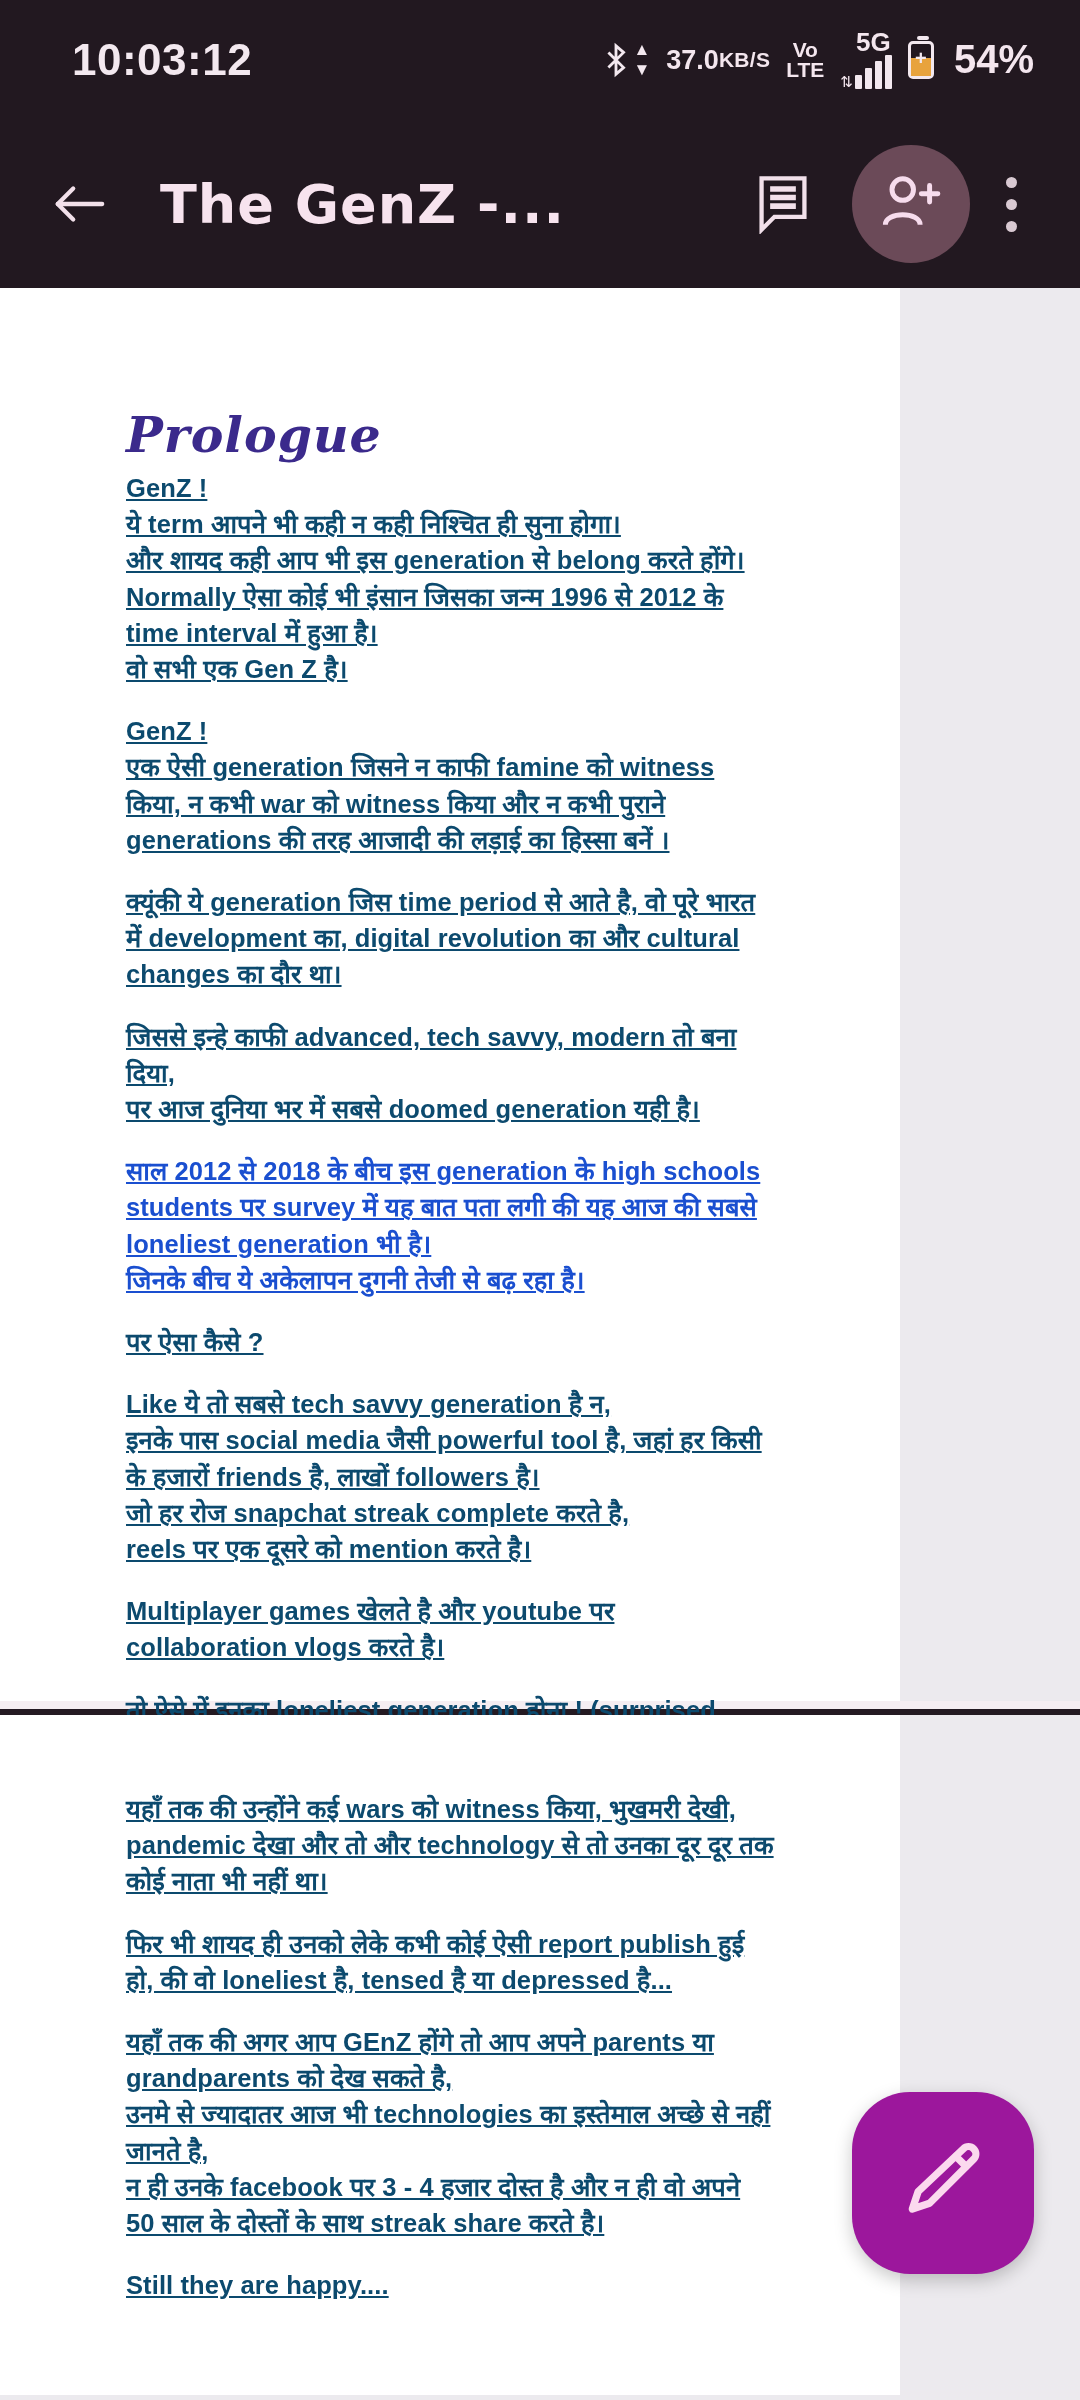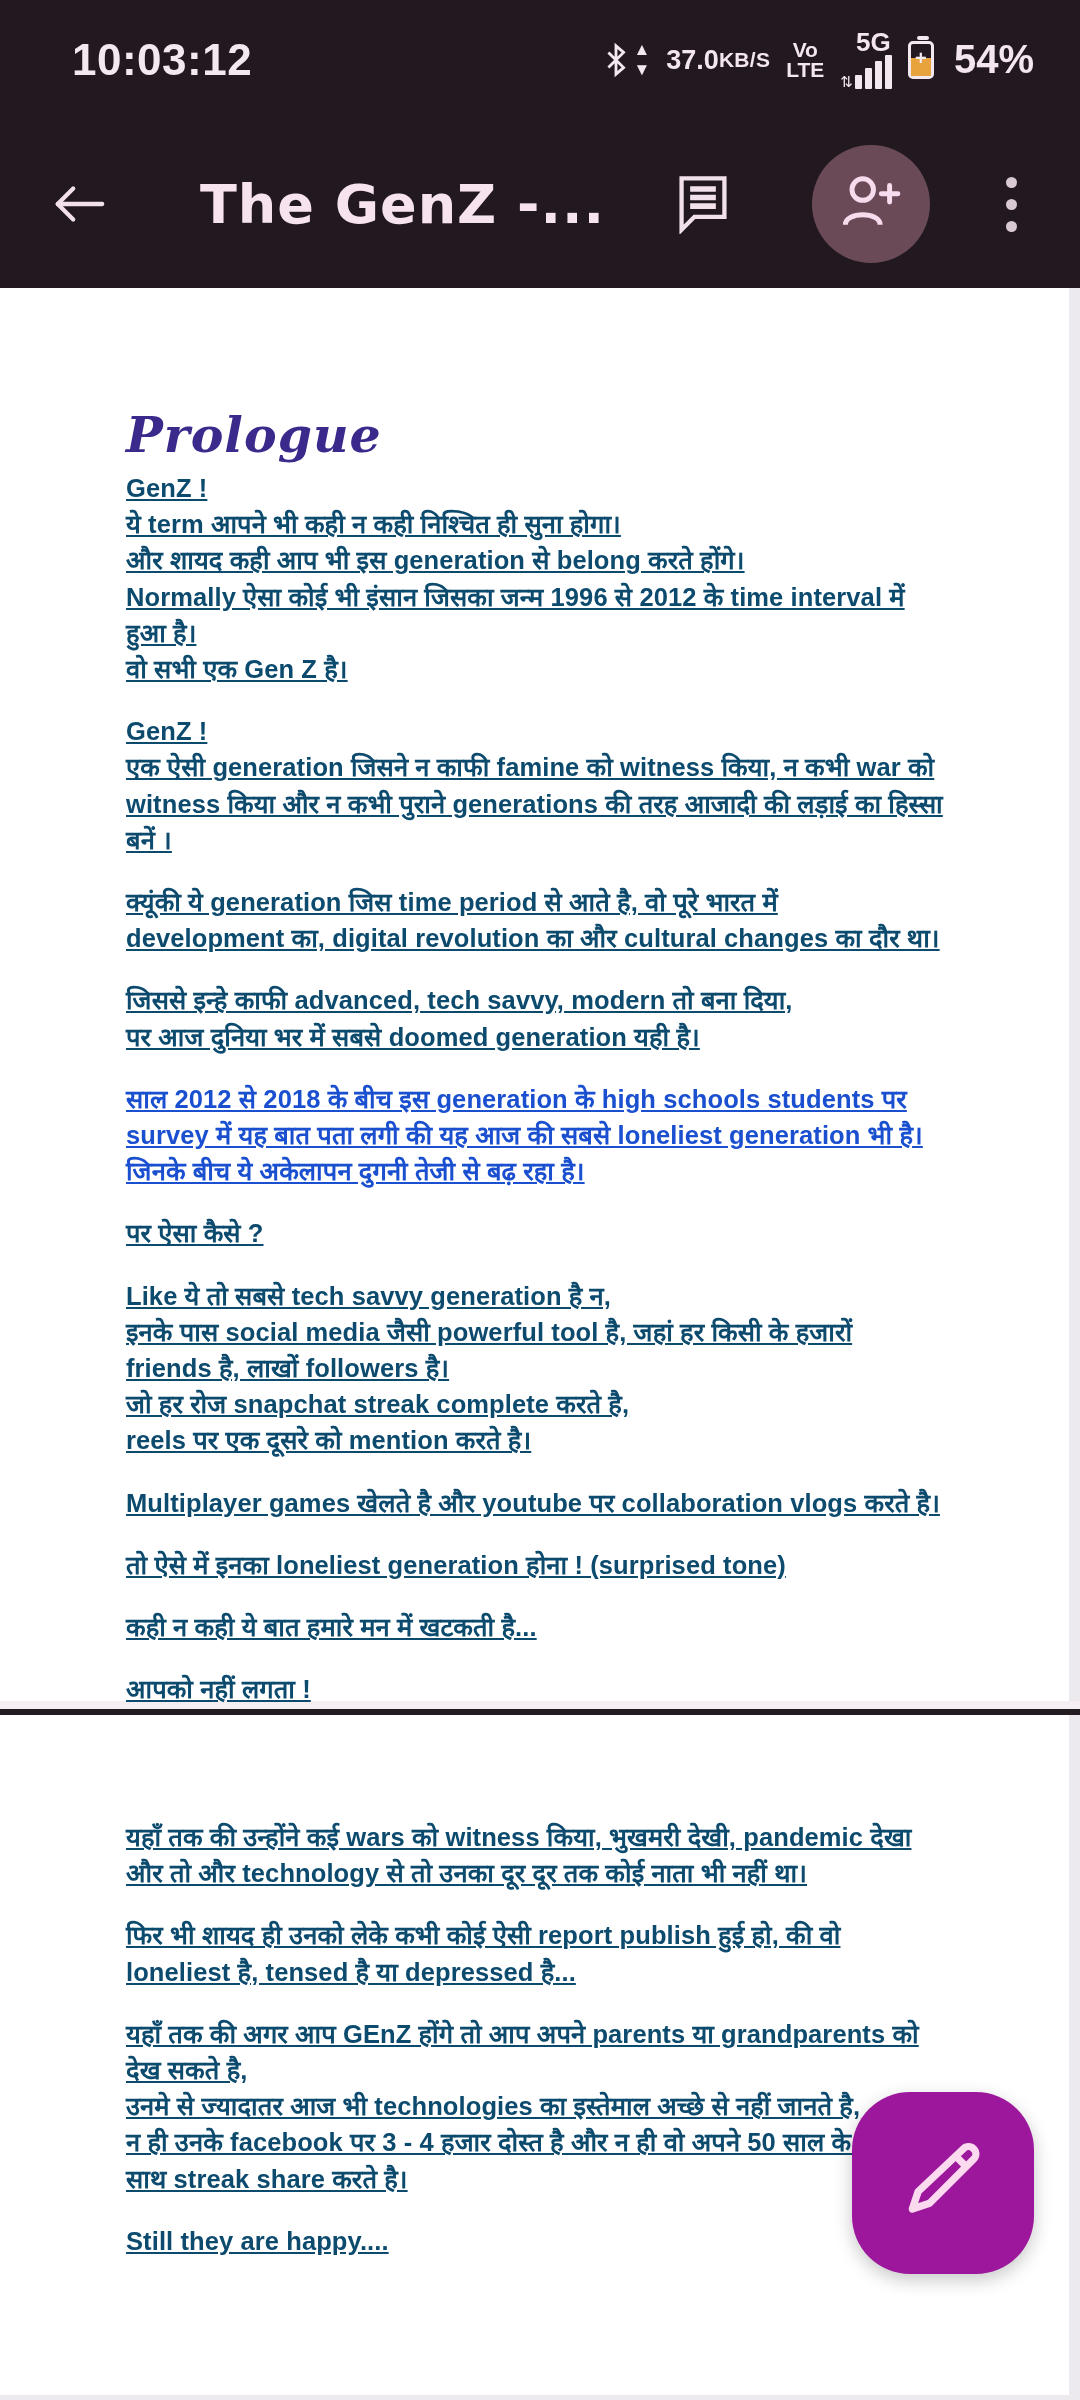--- a/index.html
+++ b/index.html
@@ -43,46 +43,46 @@
   .bars i:nth-child(4){height:34px;}
   .batt{ position:relative; width:26px; height:38px; border:3px solid #f3e8ef; border-radius:5px; display:flex;align-items:flex-end;}
   .batt:before{content:"";position:absolute;top:-8px;left:6px;width:12px;height:4px;background:#f3e8ef;border-radius:2px;}
   .batt span{display:block;width:100%;height:55%;background:#e8a33d;}
   .batt:after{content:"+";position:absolute;top:4px;left:4px;font-size:20px;line-height:1;color:#f3e8ef;font-weight:700;}
   .pct{ font-size:40px; font-weight:700; margin-left:4px; }
 
   
   .appbar{
     height:168px; background:#221820;
-    display:flex; align-items:center; padding:0 34px 0 42px;gap:40px;
+    display:flex; align-items:center; padding:0 34px 0 42px;
   }
   .back{ width:74px; height:74px; display:flex;align-items:center;justify-content:center;}
   .apptitle{
     flex:1; margin-left:44px;
     font-family:"DejaVu Sans", sans-serif;
     color:#f7e3ee; font-size:54px; font-weight:700;
     letter-spacing:1px; white-space:nowrap; overflow:hidden;
   }
   .bar-icon{ width:86px; height:86px; display:flex;align-items:center;justify-content:center;}
   .circle-btn{
     width:118px;height:118px;border-radius:50%;
     background:#6b4a58; display:flex;align-items:center;justify-content:center;
     margin:0 6px 0 26px;
   }
   .kebab{ width:70px;height:86px; display:flex;flex-direction:column;
           align-items:center;justify-content:center;gap:11px;}
   .kebab i{ width:11px;height:11px;border-radius:50%;background:#d9c9d2; display:block;}
 
   
   .pages{ position:absolute; top:288px; left:0; right:0; bottom:0; background:#eceaee; }
-  .page{ background:#fff; width:1069px; padding:0 126px; position:relative; }
+  .page{ background:#fff; width:900px; padding:0 126px; position:relative; }
   .page1{ height:1413px; padding-top:118px; }
   .pagegap{ height:6px; background:#241a22; }
   .pagegap-top{ height:8px; background:#f5eef2;}
-  .page2{ height:680px; padding-top:104px; }
+  .page2{ height:680px; padding-top:76px; }
 
   .prologue{
     font-family:"DejaVu Serif", serif;
     font-style:italic; font-weight:700;
     font-size:49px; color:#3b2a8c;
     letter-spacing:1px;
     margin-bottom:6px;
   }
 
   .blk{ margin-bottom:26px; }

